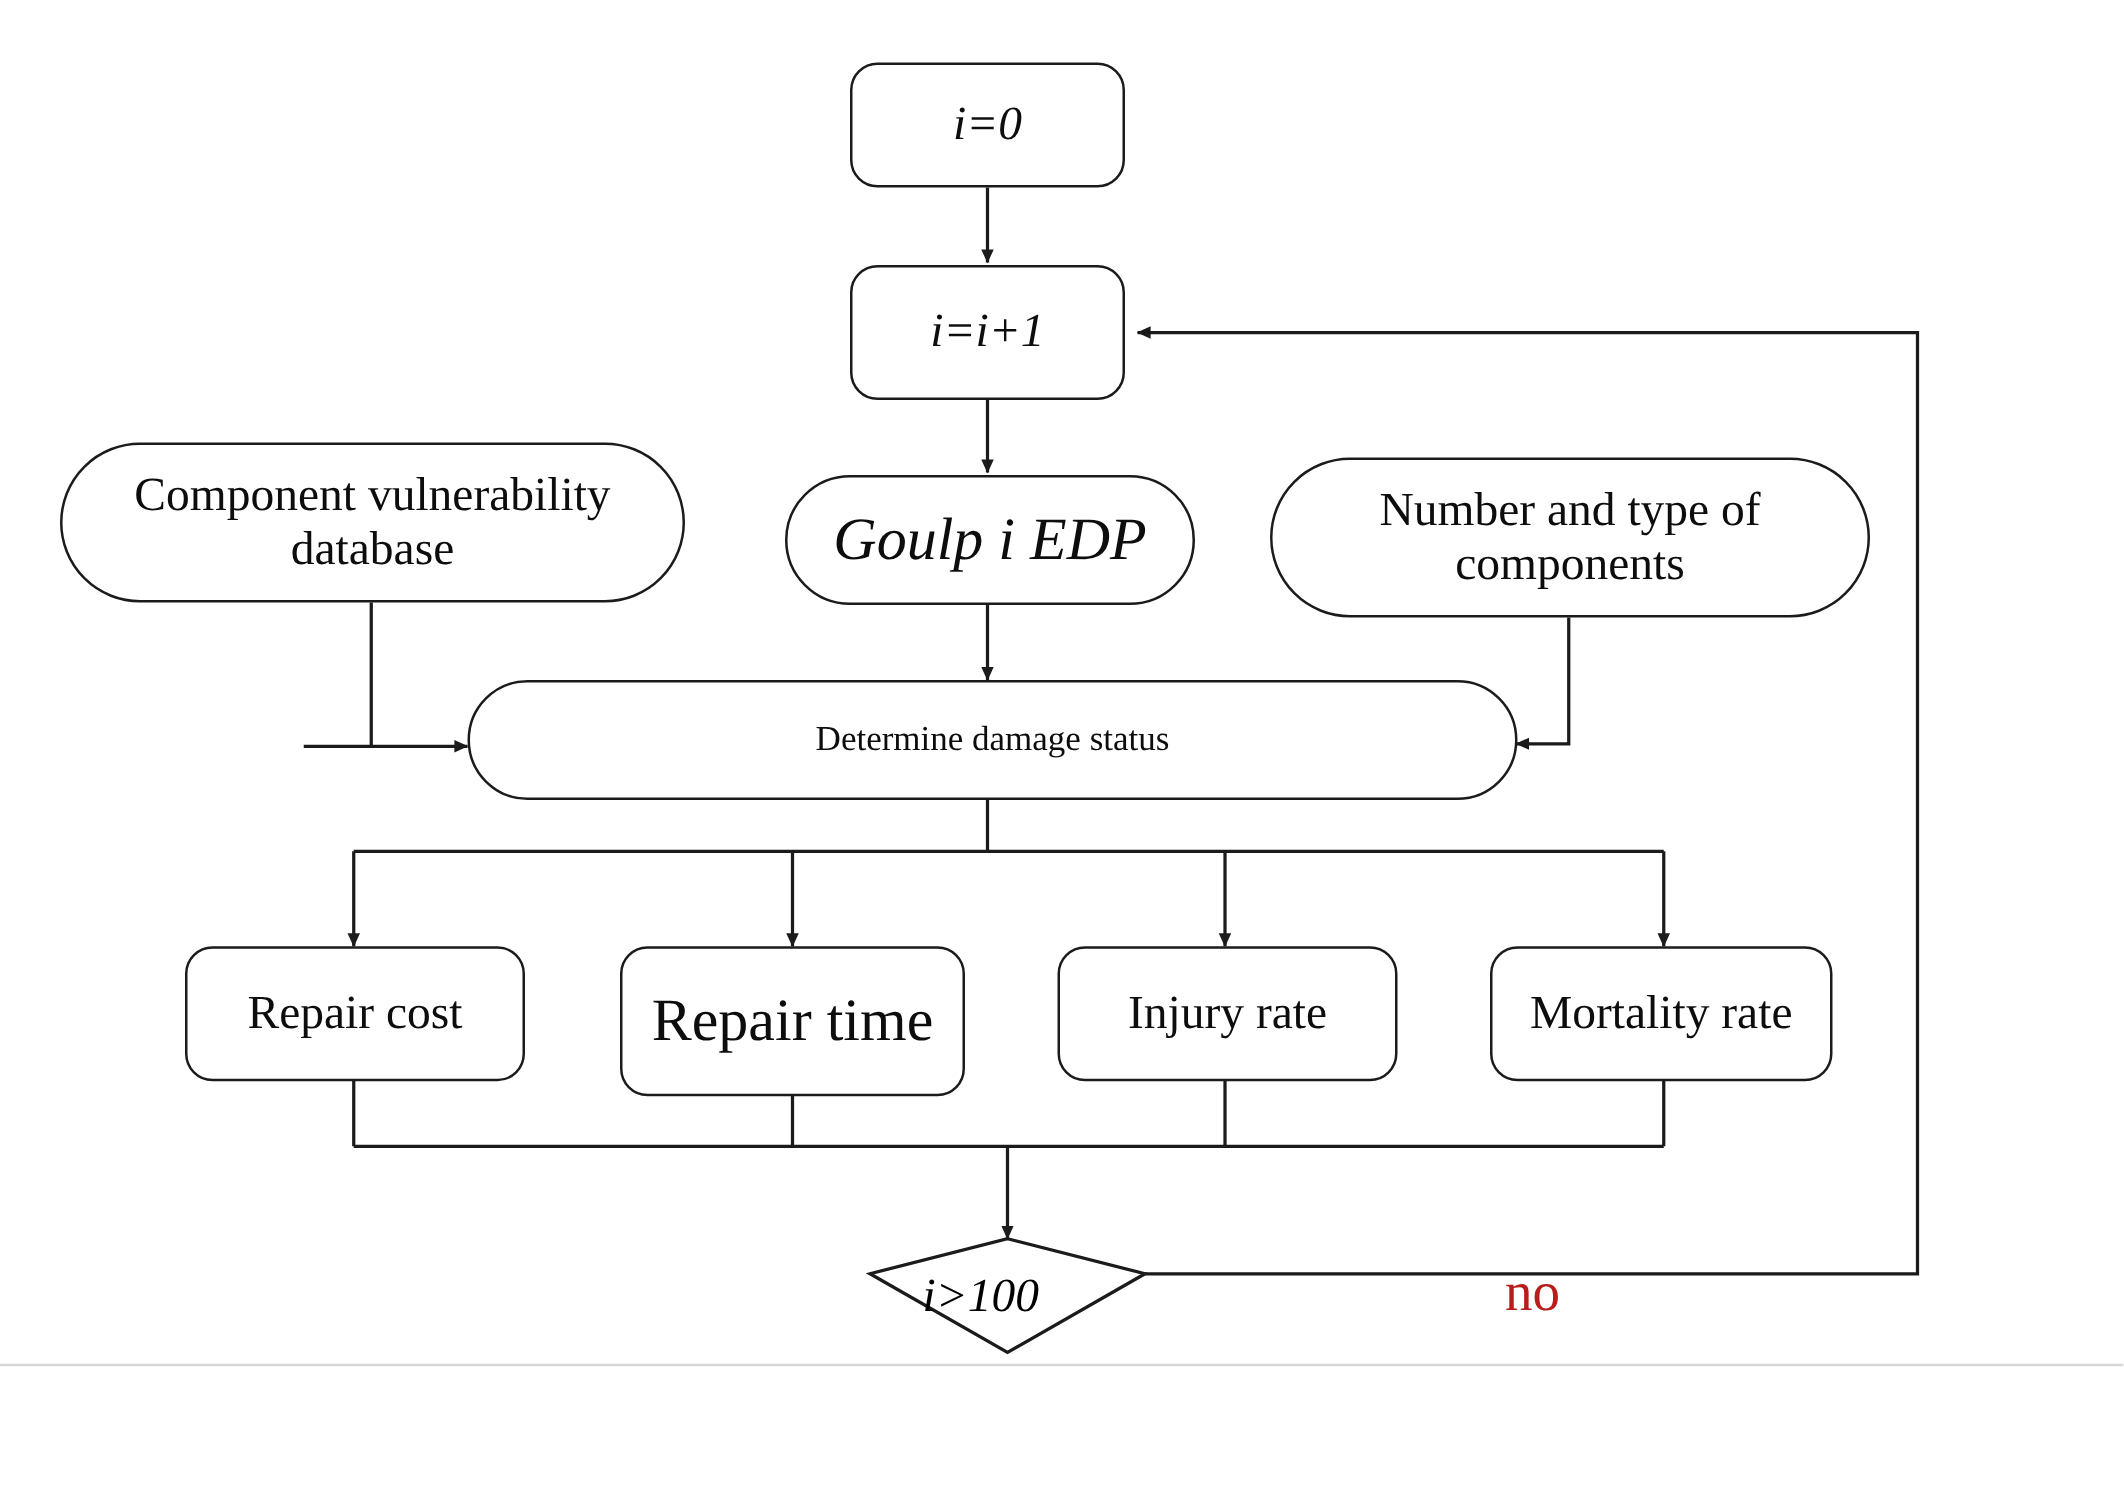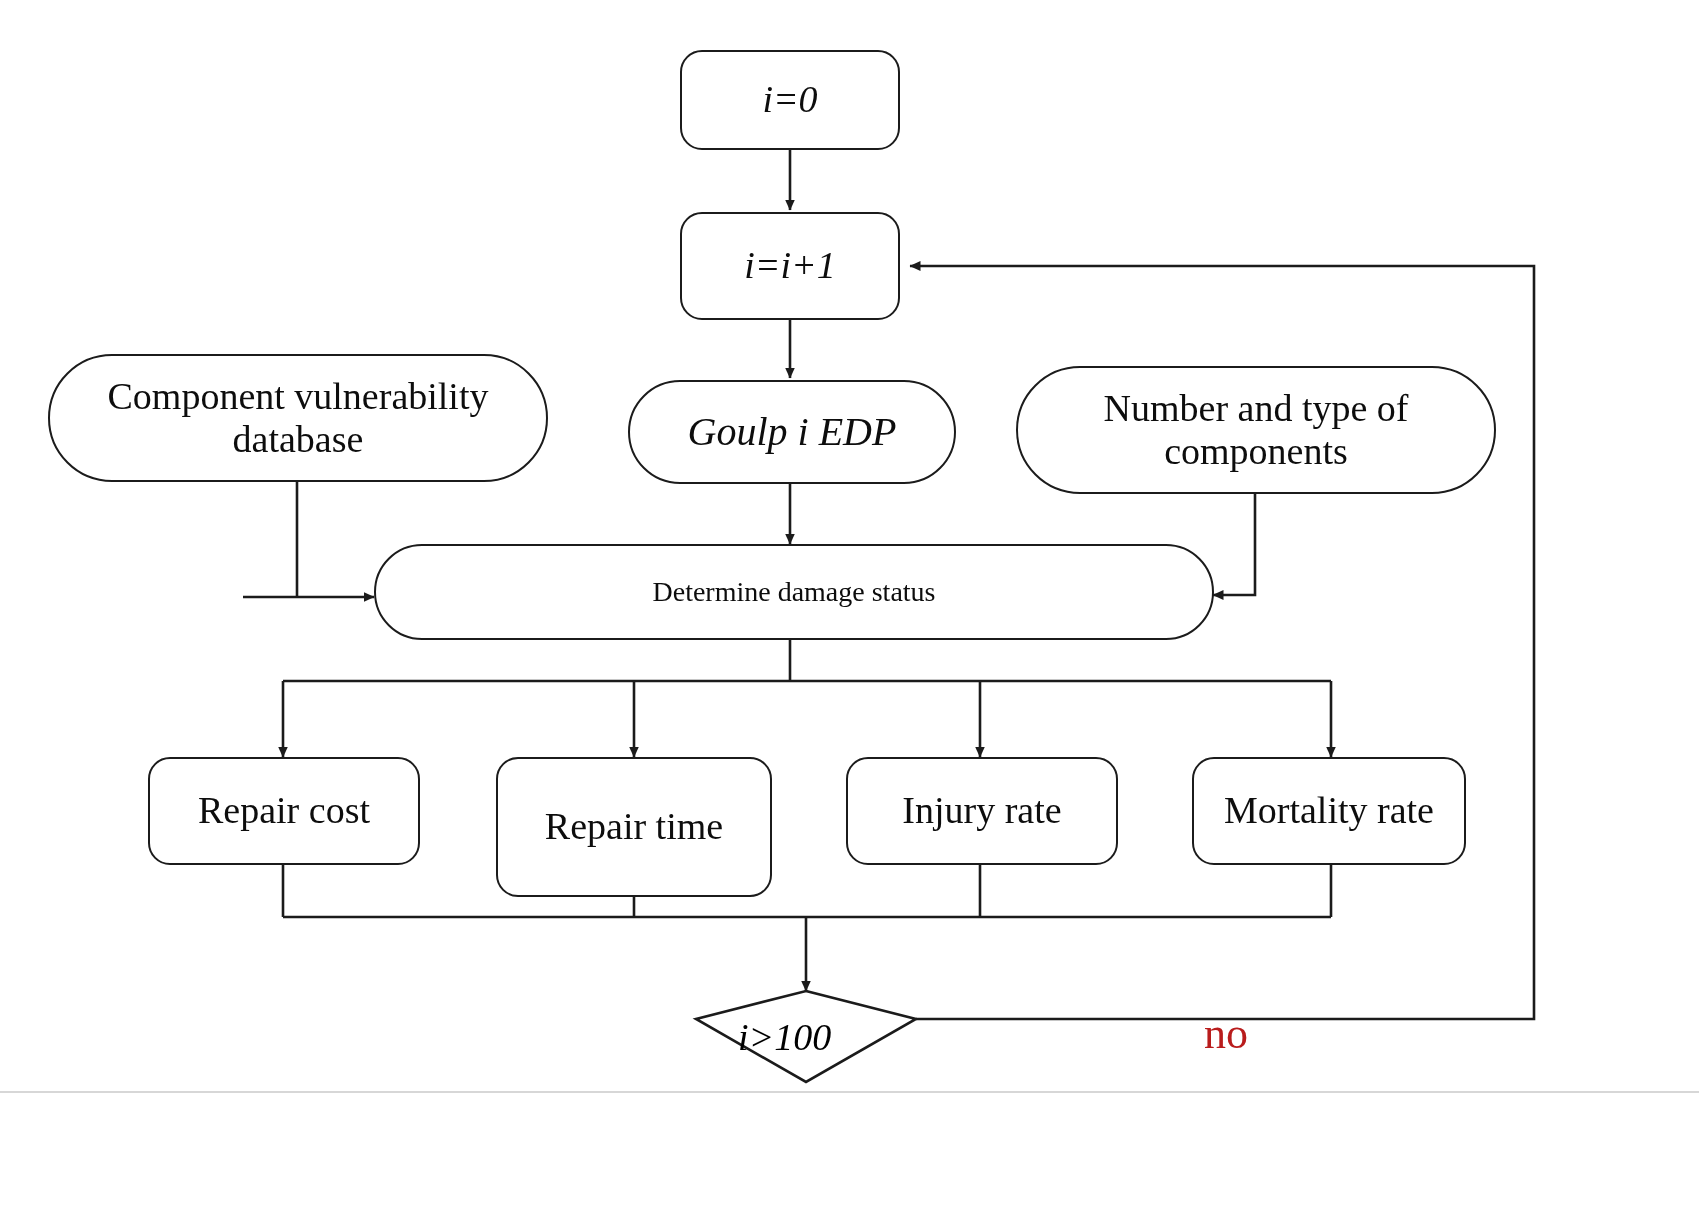--- a/index.html
+++ b/index.html
@@ -100,21 +100,21 @@
   </svg>
 
   <div class="node softbox" style="left:680px; top:50px; width:220px; height:100px; font-size:38px;align-items:center;">
     <span class="lbl italic">i=0</span>
   </div>
 
   <div class="node softbox" style="left:680px; top:212px; width:220px; height:108px; font-size:38px;">
     <span class="lbl italic">i=i+1</span>
   </div>
 
-  <div class="node rounded" style="left:628px; top:380px; width:328px; height:104px; font-size:40px;">
+  <div class="node rounded" style="left:628px; top:380px; width:328px; height:104px; font-size:48px;">
     <span class="lbl italic">Goulp i EDP</span>
   </div>
 
   <div class="node rounded" style="left:48px; top:354px; width:500px; height:128px; font-size:38px;">
     <span class="lbl">Component vulnerability
 database</span>
   </div>
 
 
   <div class="node rounded" style="left:1016px; top:366px; width:480px; height:128px; font-size:38px;">
@@ -123,21 +123,21 @@
   </div>
 
   <div class="node rounded" style="left:374px; top:544px; width:840px; height:96px; font-size:28px;">
     <span class="lbl">Determine damage status</span>
   </div>
 
   <div class="node softbox" style="left:148px; top:757px; width:272px; height:108px; font-size:38px;">
     <span class="lbl">Repair cost</span>
   </div>
 
-  <div class="node softbox" style="left:496px; top:757px; width:276px; height:140px; font-size:38px;">
+  <div class="node softbox" style="left:496px; top:757px; width:276px; height:120px; font-size:48px;">
     <span class="lbl">Repair time</span>
   </div>
 
   <div class="node softbox" style="left:846px; top:757px; width:272px; height:108px; font-size:38px;">
     <span class="lbl">Injury rate</span>
   </div>
 
   <div class="node softbox" style="left:1192px; top:757px; width:274px; height:108px; font-size:38px;">
     <span class="lbl">Mortality rate</span>
   </div>

